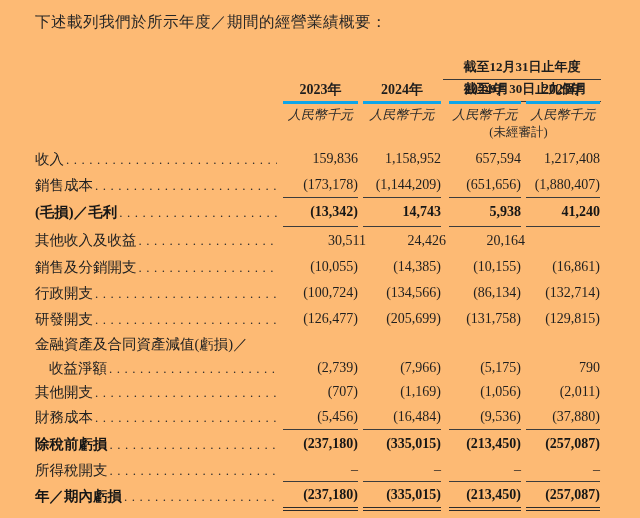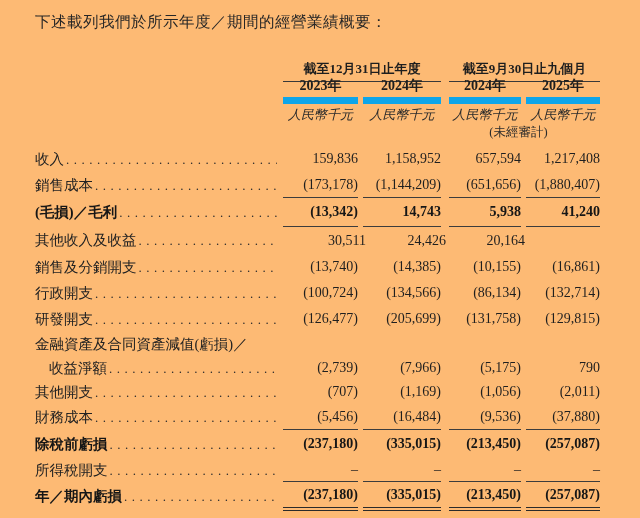--- a/index.html
+++ b/index.html
@@ -15,32 +15,32 @@
     letter-spacing:0.5px;color:#262626;
   }
   .fintable{margin:26px 0 0 35px;width:566px;font-size:14px;}
   .row{display:flex;align-items:center;}
   .c-label{width:248px;display:flex;align-items:baseline;overflow:hidden;}
   .c1{width:75px;}
   .c2{width:78px;margin-left:5px;}
   .c3{width:72px;margin-left:8px;}
   .c4{width:74px;margin-left:5px;}
   
-  .head-group{height:24px;align-items:flex-end;}
+  .head-group{height:24px;align-items:flex-end;flex-direction:column;}
   .grp{
     font-weight:700;font-size:13px;text-align:center;white-space:nowrap;
     border-bottom:1px solid #383838;padding-bottom:3px;color:#1e1e1e;
   }
   .grp.g1{width:158px;}
   .ggap{width:8px;}
   .grp.g2{width:151px;}
   .head-years{height:22px;align-items:flex-end;}
   .yr{
     font-weight:700;font-size:14px;text-align:center;
-    border-bottom:7px solid #0ea5e9;padding-bottom:2px;color:#1e1e1e;
+    border-bottom:3px solid #0ea5e9;padding-bottom:2px;color:#1e1e1e;
   }
   .head-units{height:20px;align-items:flex-end;}
   .unit{font-style:italic;font-size:13px;text-align:center;color:#2b2b2b;white-space:nowrap;}
   .head-unaudited{height:16px;align-items:flex-start;}
   .sp-unaud{width:166px;}
   .unaud{
     width:151px;text-align:center;padding-right:12px;box-sizing:border-box;
     font-size:12.5px;color:#2b2b2b;white-space:nowrap;
   }
   .tbody{margin-top:6px;}
@@ -144,21 +144,21 @@
     </div>
     <div class="val c2">30,511</div>
     <div class="val c3">24,426</div>
     <div class="val c4">20,164</div>
   </div>
         <div class="trow">
     <div class="c-label">
       <span class="lbl">銷售及分銷開支</span>
       <span class="dots"></span>
     </div>
-    <div class="val c1">(13,740)</div>
+    <div class="val c1">(10,055)</div>
     <div class="val c2">(14,385)</div>
     <div class="val c3">(10,155)</div>
     <div class="val c4">(16,861)</div>
   </div>
         <div class="trow">
     <div class="c-label">
       <span class="lbl">行政開支</span>
       <span class="dots"></span>
     </div>
     <div class="val c1">(100,724)</div>

